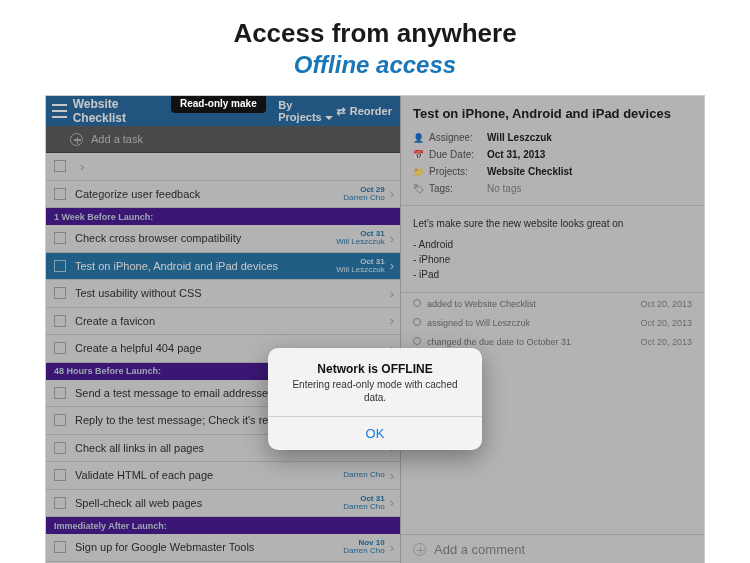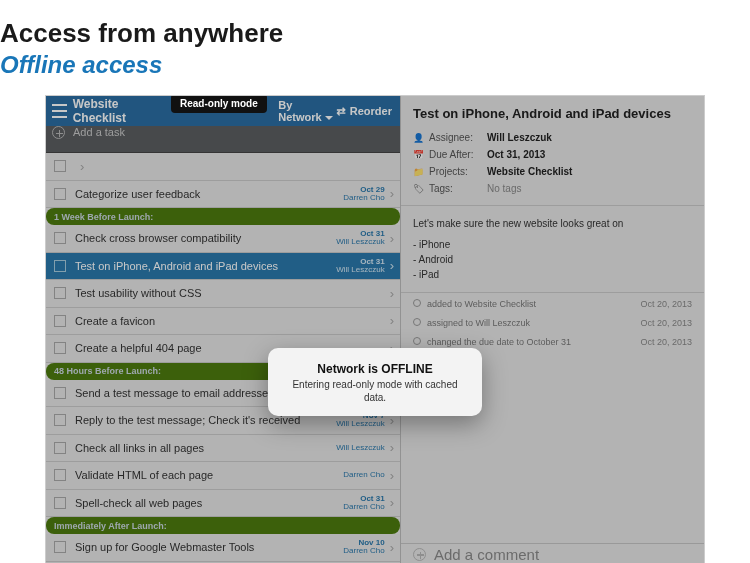--- a/index.html
+++ b/index.html
@@ -1,37 +1,37 @@
 <!DOCTYPE html>
 <html><head>
 <meta charset="utf-8">
 <style>
 * { margin:0; padding:0; box-sizing:border-box; font-family:-apple-system,Helvetica,Arial,sans-serif; }
 body { width:750px; height:563px; background:#fff; overflow:hidden; position:relative; }
-.heading { padding:18px 0 8px; }
+.heading { text-align:center; padding:18px 0 8px; }
 .heading h1 { font-size:26px; font-weight:700; color:#1a1a1a; }
 .heading h2 { font-size:24px; font-weight:700; color:#1976b8; margin-top:2px;font-style:italic; }
 .app { position:relative; width:660px; height:470px; margin:8px auto 0; border:1px solid #ccc; display:flex; overflow:hidden; }
 .overlay { position:absolute; inset:0; background:rgba(0,0,0,0.22); z-index:5; pointer-events:none; }
 .left { width:355px; background:#e9e9e9; display:flex; flex-direction:column; overflow:hidden; border-right:1px solid #bbb; }
 .topbar { background:#2b6ea3; color:#fff; height:30px; display:flex; align-items:center; position:relative; font-size:11px; }
 .menu-ico { width:18px; height:14px; margin:0 6px; display:flex; flex-direction:column; justify-content:space-between; }
 .menu-ico span { height:2px; background:#fff; }
 .topbar .title { font-weight:700; font-size:12px; }
 .badge { position:absolute; left:125px; top:-2px; background:#111; color:#fff; padding:4px 9px; border-radius:4px; font-size:10px; font-weight:600; z-index:10; }
 .topbar .prio { margin-left:122px; font-weight:600; }
 .topbar .reorder { margin-left:auto; margin-right:8px; font-weight:600; }
 .shuffle { margin-right:4px; }
-.addrow { background:#5b5e61; color:#c9c9c9; height:27px; display:flex; align-items:flex-start; padding:0 6px; font-size:11px; border-bottom:1px solid #444; }
+.addrow { background:#5b5e61; color:#c9c9c9; height:27px; display:flex; align-items:center; padding:0 24px; font-size:11px; border-bottom:1px solid #444; }
 .plus { width:13px; height:13px; border:1.5px solid #b7b7b7; border-radius:50%; margin-right:8px; position:relative; }
 .plus:before,.plus:after { content:""; position:absolute; background:#b7b7b7; }
 .plus:before { width:7px; height:1.5px; left:3px; top:5.7px; }
 .plus:after { width:1.5px; height:7px; left:5.7px; top:3px; }
 .tasks { flex:1; overflow:hidden; }
-.section { background:#4d7c0f; color:#cbd7e0; height:17px; display:flex; align-items:center; padding:0 8px; font-size:9px; font-weight:600;border-radius:8px; }
+.section { background:#4c1d95; color:#cbd7e0; height:17px; display:flex; align-items:center; padding:0 8px; font-size:9px; font-weight:600; }
 .task { background:#e6e6e6; border-bottom:1px solid #c9c9c9; height:27.5px; display:flex; align-items:center; padding:0 6px 0 8px; font-size:11px; color:#333; position:relative; }
 .task.sel { background:#2b79ac; color:#fff; }
 .task.sel .meta .a, .task.sel .meta .d { color:#d5e8f4; }
 .cb { width:12px; height:12px; border:1.3px solid #a8a8a8; margin-right:9px; flex-shrink:0; }
 .task.sel .cb { border-color:#a7ccde; }
 .tlabel { flex:1; white-space:nowrap; overflow:hidden; text-overflow:ellipsis; }
 .meta { text-align:right; margin-right:5px; line-height:1; }
 .meta .d { font-size:8px; color:#2b79ac; font-weight:600; }
 .meta .a { font-size:8px; color:#2b79ac; }
 .chev { color:#a8a8a8; font-size:13px; font-weight:300; }
@@ -44,21 +44,21 @@
 .flabel { width:58px; color:#555; }
 .fval { font-weight:700; color:#222; }
 .fval.muted { color:#888; font-weight:400; }
 .desc { padding:10px 12px; line-height:1.5; font-size:10px; border-bottom:1px solid #c9c9c9; }
 .hist { padding:6px 12px; }
 .hrow { display:flex; height:19px; font-size:9px; color:#777; }
 .hico { width:8px; height:8px; border:1px solid #999; border-radius:50%; margin-right:6px; }
 .htext { flex:1; white-space:nowrap; overflow:hidden; text-overflow:ellipsis; }
 .hdate { color:#888; }
 .spacer { flex:1; }
-.addc { height:21px; border-top:1px solid #c5c5c5; display:flex; align-items:center; padding:0 12px; color:#8a8a8a; font-size:15px; }
+.addc { height:30px; border-top:1px solid #c5c5c5; display:flex; align-items:center; padding:0 12px; color:#8a8a8a; font-size:13px; }
 .modal { position:absolute; z-index:20; width:214px; background:#f3f3f3; border-radius:10px; box-shadow:0 8px 24px rgba(0,0,0,0.35); top:252px; left:50%; transform:translateX(-50%); text-align:center; overflow:hidden; }
 .modal .mtitle { font-weight:700; font-size:12px; padding:14px 12px 2px; color:#111; }
 .modal .mbody { font-size:10px; color:#333; padding:0 18px 12px; line-height:1.3; }
 .modal .mbtn { border-top:1px solid #d0d0d0; color:#0b7bef; font-size:13px; padding:9px 0; font-weight:500; }
 .arrow-down { display:inline-block; width:0; height:0; border-left:4px solid transparent; border-right:4px solid transparent; border-top:4px solid #fff; vertical-align:middle; margin-left:3px; }
 </style>
 </head>
 <body>
 
 <div class="heading">
@@ -70,22 +70,22 @@
   <div class="overlay"></div>
 
   <div class="left">
     <div class="topbar">
       <div class="menu-ico">
           <span></span>
           <span></span>
           <span></span>
         </div>
       <div class="title">Website Checklist</div>
-      <div class="badge">Read-only mode</div>
-      <div class="prio"><span>By Network</span><span class="arrow-down"></span></div>
+      <div class="badge">Read-only make</div>
+      <div class="prio"><span>By Projects</span><span class="arrow-down"></span></div>
       <div class="reorder"><span class="shuffle">⇄</span><span>Reorder</span></div>
     </div>
     <div class="addrow">
       <div class="plus"></div>
       <span>Add a task</span>
     </div>
     <div class="tasks" id="tasks">
         <div class="task">
           <div class="cb"></div>
           <div class="meta"></div>
@@ -197,40 +197,40 @@
   <div class="right">
     <div class="rtitle">Test on iPhone, Android and iPad devices</div>
     <div class="fields">
       <div class="frow">
           <span class="fico">👤</span>
           <span class="flabel">Assignee:</span>
           <span class="fval">Will Leszczuk</span>
         </div>
       <div class="frow">
           <span class="fico">📅</span>
-          <span class="flabel">Due After:</span>
+          <span class="flabel">Due Date:</span>
           <span class="fval">Oct 31, 2013</span>
         </div>
       <div class="frow">
           <span class="fico">📁</span>
           <span class="flabel">Projects:</span>
           <span class="fval">Website Checklist</span>
         </div>
       <div class="frow">
           <span class="fico">🏷</span>
           <span class="flabel">Tags:</span>
           <span class="fval muted">No tags</span>
         </div>
     </div>
     <div class="desc">
       <div>Let's make sure the new website looks great on</div>
       <div style="height:6px"></div>
       <div id="desc-items">
+          <div>- Android</div>
           <div>- iPhone</div>
-          <div>- Android</div>
           <div>- iPad</div>
         </div>
     </div>
     <div class="hist" id="hist">
         <div class="hrow">
           <div class="hico"></div>
           <div class="htext">added to Website Checklist</div>
           <div class="hdate">Oct 20, 2013</div>
         </div>
         <div class="hrow">
@@ -247,14 +247,15 @@
     <div class="spacer"></div>
     <div class="addc">
       <div class="plus"></div>
       <span>Add a comment</span>
     </div>
   </div>
 
   <div class="modal">
     <div class="mtitle">Network is OFFLINE</div>
     <div class="mbody">Entering read-only mode with cached data.</div>
+    <div class="mbtn">OK</div>
   </div>
 </div>
 
 </body></html>

